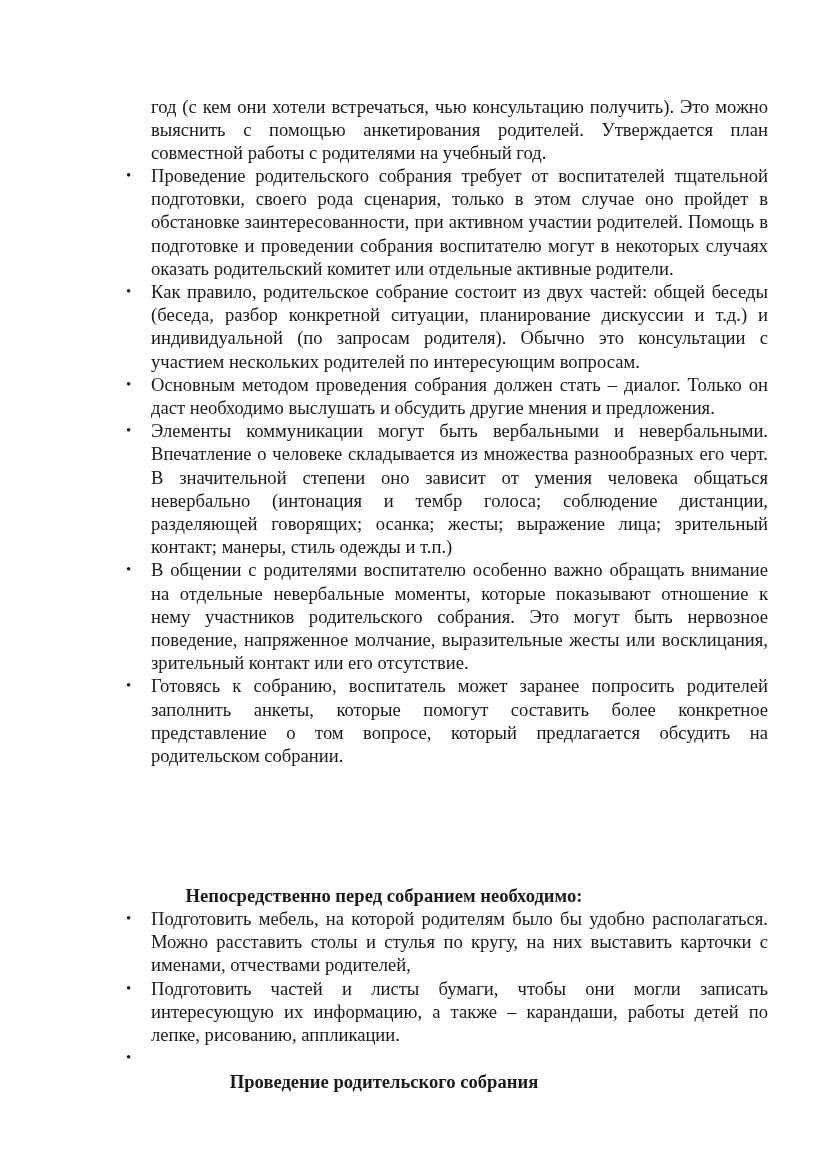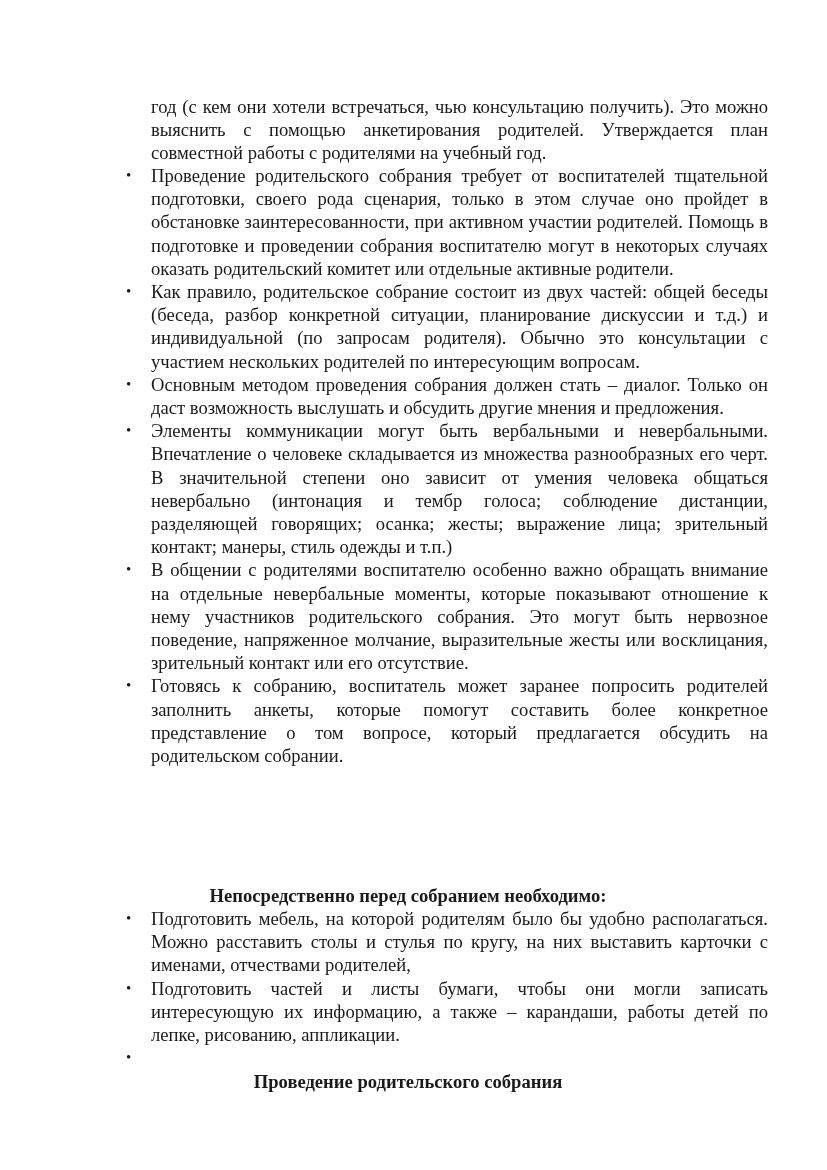--- a/index.html
+++ b/index.html
@@ -12,41 +12,41 @@
     }
     .page { position: absolute; left: 0; top: 15px; width: 827px; height: 1170px; border-radius: 16px; }
     .block { position: absolute; left: 151px; width: 617px; }
     .cont-para { text-align: justify; text-align-last: left; }
     .bullet-list { list-style: none; margin: 0; padding: 0; }
     .bullet-item { position: relative; text-align: justify; }
     .bullet-dot {
       position: absolute; left: -25px; top: 0; width: 10px;
       font-size: 15px;
     }
-    .heading { position: absolute; left: 0; width: 768px; text-align: center; font-weight: bold; padding-left: 24px; }
+    .heading { position: absolute; left: 0; width: 768px; text-align: center; font-weight: bold; }
   </style>
 </head>
 <body>
 
 <div class="page">
 
   <p class="block cont-para" style="top:80px; margin:0;">год (с кем они хотели встречаться, чью консультацию получить). Это можно выяснить с помощью анкетирования родителей. Утверждается план совместной работы с родителями на учебный год.</p>
 
   <ul class="block bullet-list" style="top:149px;">
     <li class="bullet-item">
       <span class="bullet-dot">•</span>
       <span>Проведение родительского собрания требует от воспитателей тщательной подготовки, своего рода сценария, только в этом случае оно пройдет в обстановке заинтересованности, при активном участии родителей. Помощь в подготовке и проведении собрания воспитателю могут в некоторых случаях оказать родительский комитет или отдельные активные родители.</span>
     </li>
     <li class="bullet-item">
       <span class="bullet-dot">•</span>
       <span>Как правило, родительское собрание состоит из двух частей: общей беседы (беседа, разбор конкретной ситуации, планирование дискуссии и т.д.) и индивидуальной (по запросам родителя). Обычно это консультации с участием нескольких родителей по интересующим вопросам.</span>
     </li>
     <li class="bullet-item">
       <span class="bullet-dot">•</span>
-      <span>Основным методом проведения собрания должен стать – диалог. Только он даст возможность выслушать и обсудить другие мнения и предложения.</span>
+      <span>Основным методом проведения собрания должен стать – диалог. Только он даст необходимо выслушать и обсудить другие мнения и предложения.</span>
     </li>
     <li class="bullet-item">
       <span class="bullet-dot">•</span>
       <span>Элементы коммуникации могут быть вербальными и невербальными. Впечатление о человеке складывается из множества разнообразных его черт. В значительной степени оно зависит от умения человека общаться невербально (интонация и тембр голоса; соблюдение дистанции, разделяющей говорящих; осанка; жесты; выражение лица; зрительный контакт; манеры, стиль одежды и т.п.)</span>
     </li>
     <li class="bullet-item">
       <span class="bullet-dot">•</span>
       <span>В общении с родителями воспитателю особенно важно обращать внимание на отдельные невербальные моменты, которые показывают отношение к нему участников родительского собрания. Это могут быть нервозное поведение, напряженное молчание, выразительные жесты или восклицания, зрительный контакт или его отсутствие.</span>
     </li>
     <li class="bullet-item">

